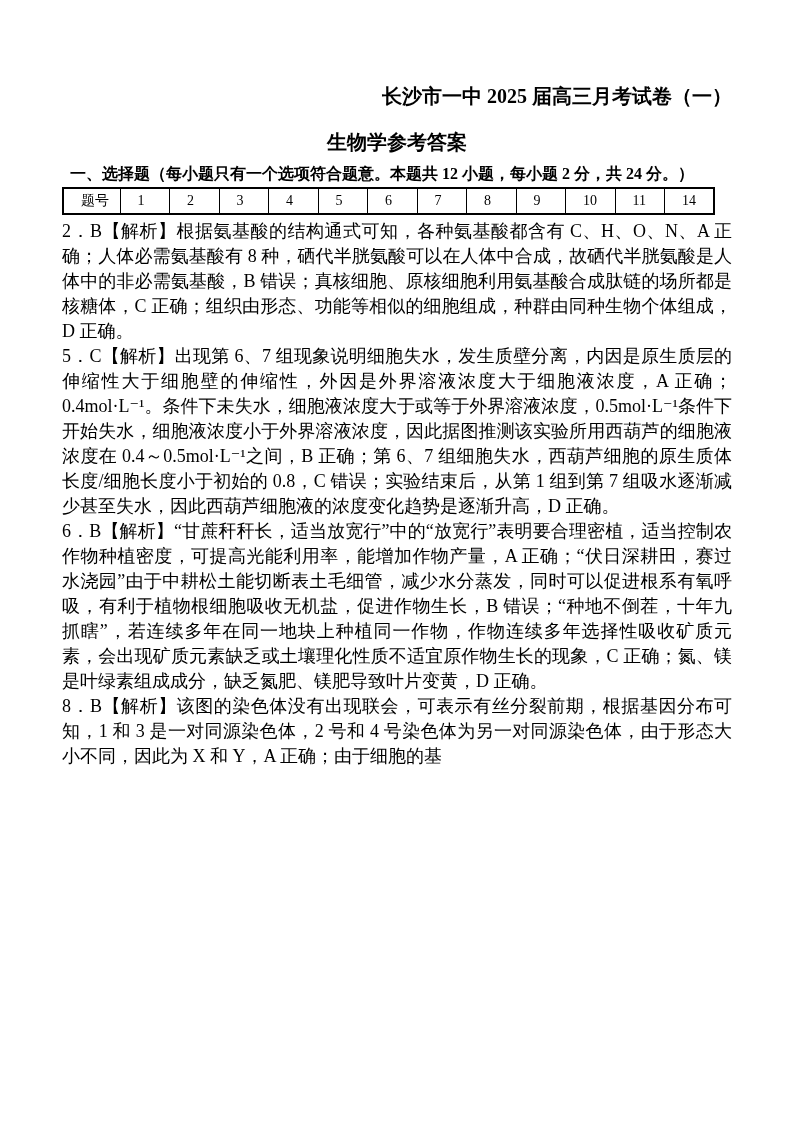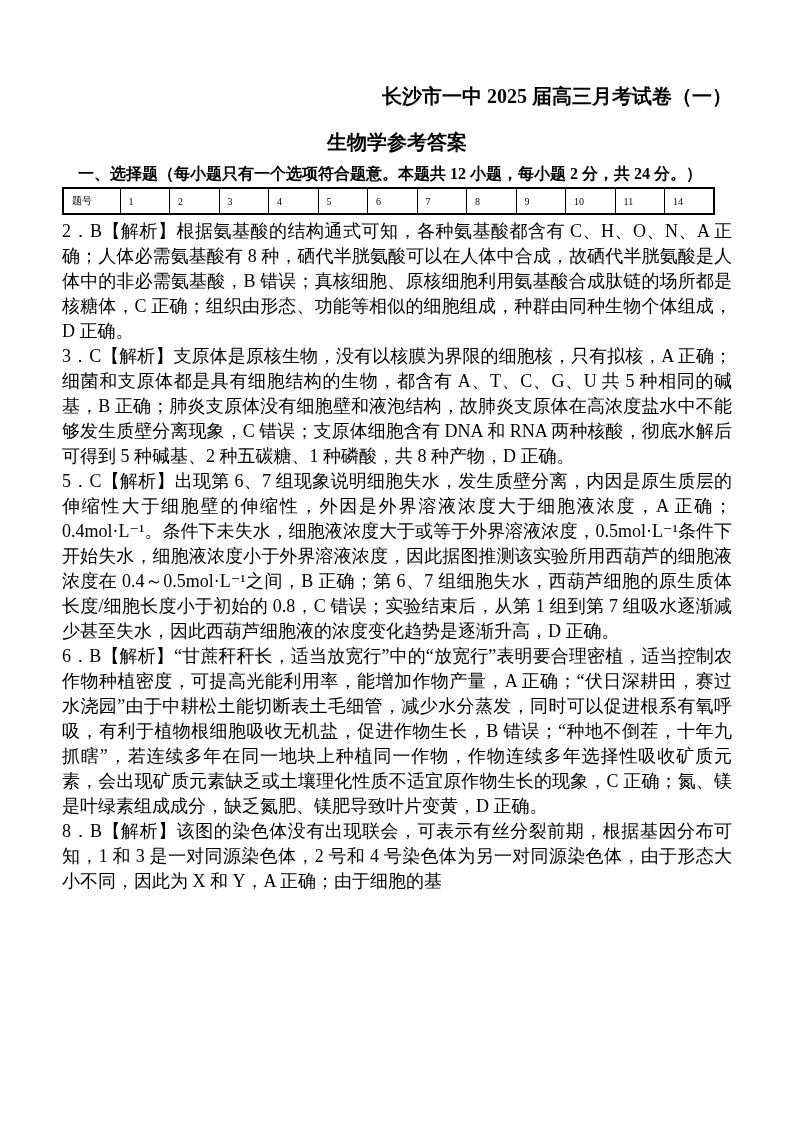--- a/index.html
+++ b/index.html
@@ -20,35 +20,35 @@
     margin: 0 0 22px 0;
   }
   .subtitle {
     font-size: 20px; font-weight: bold;
     text-align: center; line-height: 24px;
     margin: 0 0 10px 0;
   }
   .section-heading {
     font-size: 16px; font-weight: bold;
     line-height: 20px;
-    margin: 0 0 3px 16px;
+    margin: 0 0 3px 8px;
     white-space: nowrap;
   }
   table.answers {
     width: 653px;
     border-collapse: collapse;
     border: 2px solid #000;
     table-layout: fixed;
     margin: 0 0 4px 0;
   }
   table.answers td {
     border: 1px solid #000;
     height: 24px;
-    font-size: 10px;
-    padding: 0 0 0 8px;
+    font-size: 14px;
+    padding: 0 0 0 17px;
     vertical-align: middle;
     overflow: hidden;
   }
   col.head-col { width: 57px; }
   .body-text p {
     font-size: 18px;
     line-height: 25px;
     text-align: justify;
     margin: 0;
   }
@@ -93,19 +93,18 @@
         <td>9</td>
         <td>10</td>
         <td>11</td>
         <td>14</td>
       </tr>
     </tbody>
   </table>
 
   <div class="body-text">
     <p>2．B【解析】根据氨基酸的结构通式可知，各种氨基酸都含有 C、H、O、N、A 正确；人体必需氨基酸有 8 种，硒代半胱氨酸可以在人体中合成，故硒代半胱氨酸是人体中的非必需氨基酸，B 错误；真核细胞、原核细胞利用氨基酸合成肽链的场所都是核糖体，C 正确；组织由形态、功能等相似的细胞组成，种群由同种生物个体组成，D 正确。</p>
-    <p>3．C【解析】支原体是原核生物，没有以核膜为界限的细胞核，只有拟核，A 正确；细菌和支原体都是具有细胞结构的生物，都含有 A、T、C、G、U 共 5 种相同的碱基，B 正确；肺炎支原体没有细胞壁和液泡结构，故肺炎支原体在高浓度盐水中不能够发生质壁分离现象，C 错误；支原体细胞含有 DNA 和 RNA 两种核酸，彻底水解后可得到 5 种碱基、2 种五碳糖、1 种磷酸，共 8 种产物，D 正确。</p>
     <p>5．C【解析】出现第 6、7 组现象说明细胞失水，发生质壁分离，内因是原生质层的伸缩性大于细胞壁的伸缩性，外因是外界溶液浓度大于细胞液浓度，A 正确；0.4mol·L⁻¹。条件下未失水，细胞液浓度大于或等于外界溶液浓度，0.5mol·L⁻¹条件下开始失水，细胞液浓度小于外界溶液浓度，因此据图推测该实验所用西葫芦的细胞液浓度在 0.4～0.5mol·L⁻¹之间，B 正确；第 6、7 组细胞失水，西葫芦细胞的原生质体长度/细胞长度小于初始的 0.8，C 错误；实验结束后，从第 1 组到第 7 组吸水逐渐减少甚至失水，因此西葫芦细胞液的浓度变化趋势是逐渐升高，D 正确。</p>
     <p>6．B【解析】“甘蔗秆秆长，适当放宽行”中的“放宽行”表明要合理密植，适当控制农作物种植密度，可提高光能利用率，能增加作物产量，A 正确；“伏日深耕田，赛过水浇园”由于中耕松土能切断表土毛细管，减少水分蒸发，同时可以促进根系有氧呼吸，有利于植物根细胞吸收无机盐，促进作物生长，B 错误；“种地不倒茬，十年九抓瞎”，若连续多年在同一地块上种植同一作物，作物连续多年选择性吸收矿质元素，会出现矿质元素缺乏或土壤理化性质不适宜原作物生长的现象，C 正确；氮、镁是叶绿素组成成分，缺乏氮肥、镁肥导致叶片变黄，D 正确。</p>
     <p>8．B【解析】该图的染色体没有出现联会，可表示有丝分裂前期，根据基因分布可知，1 和 3 是一对同源染色体，2 号和 4 号染色体为另一对同源染色体，由于形态大小不同，因此为 X 和 Y，A 正确；由于细胞的基</p>
   </div>
 
 </div>
 
 </body></html>

